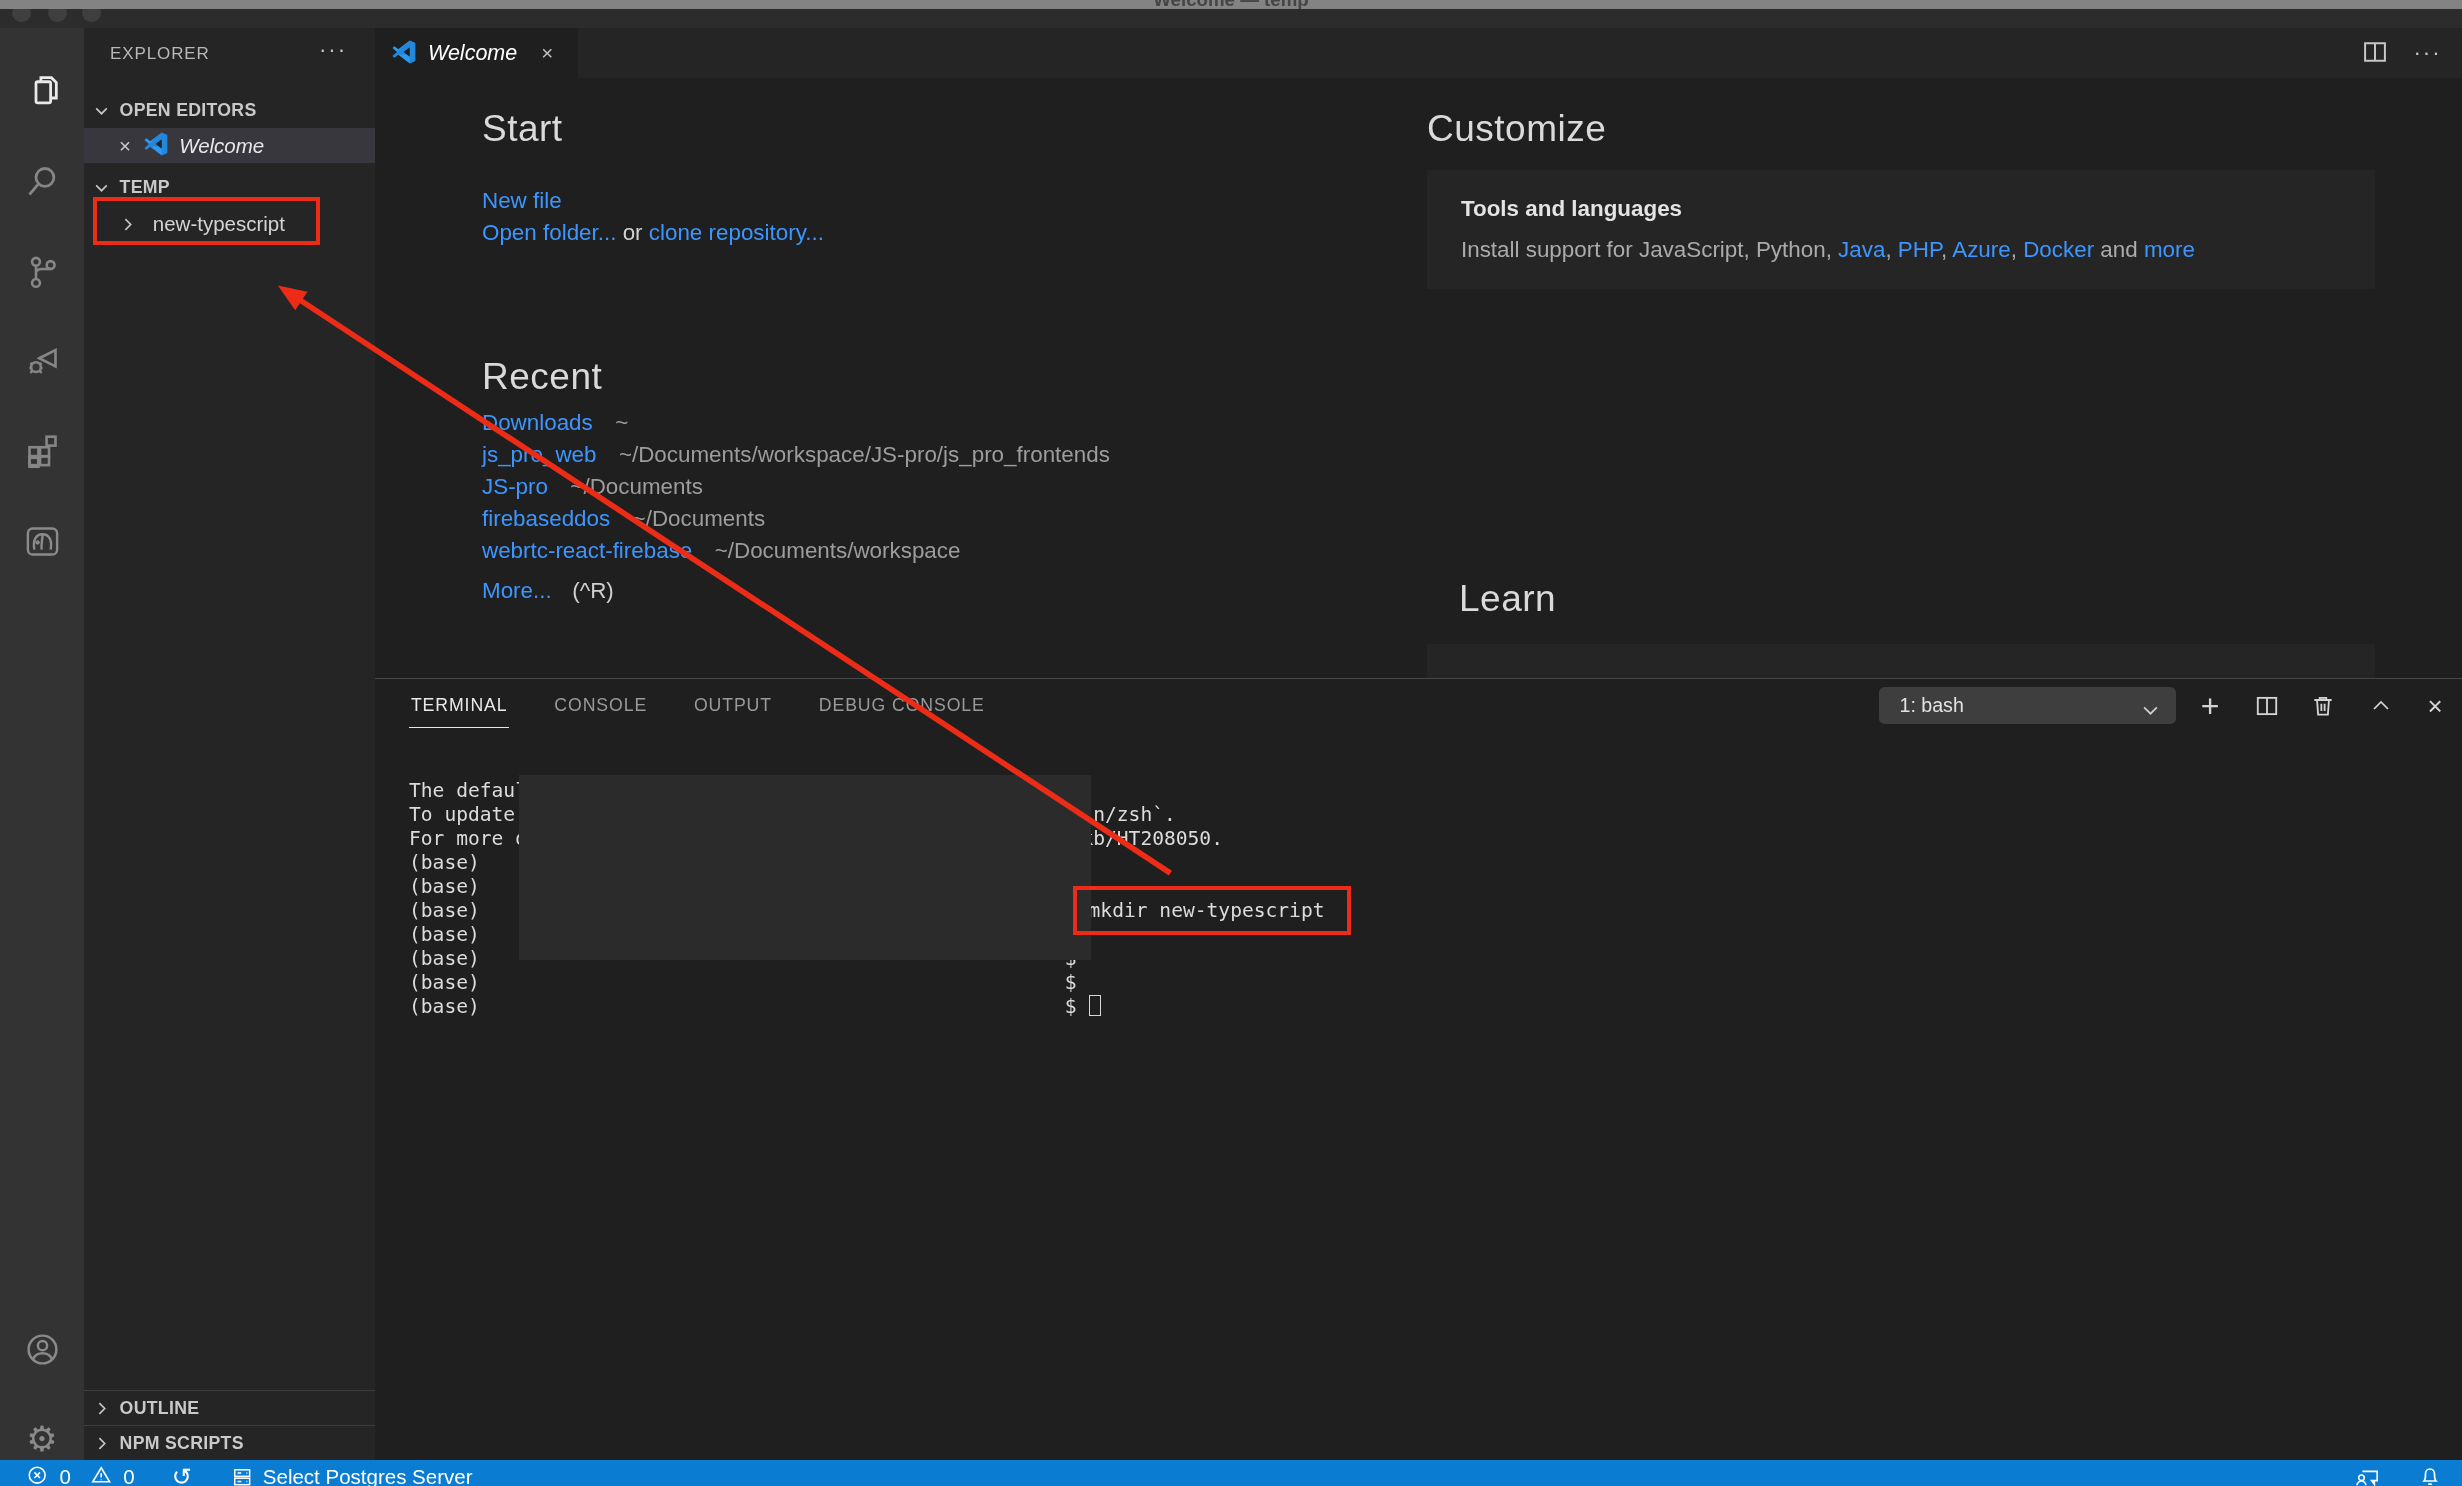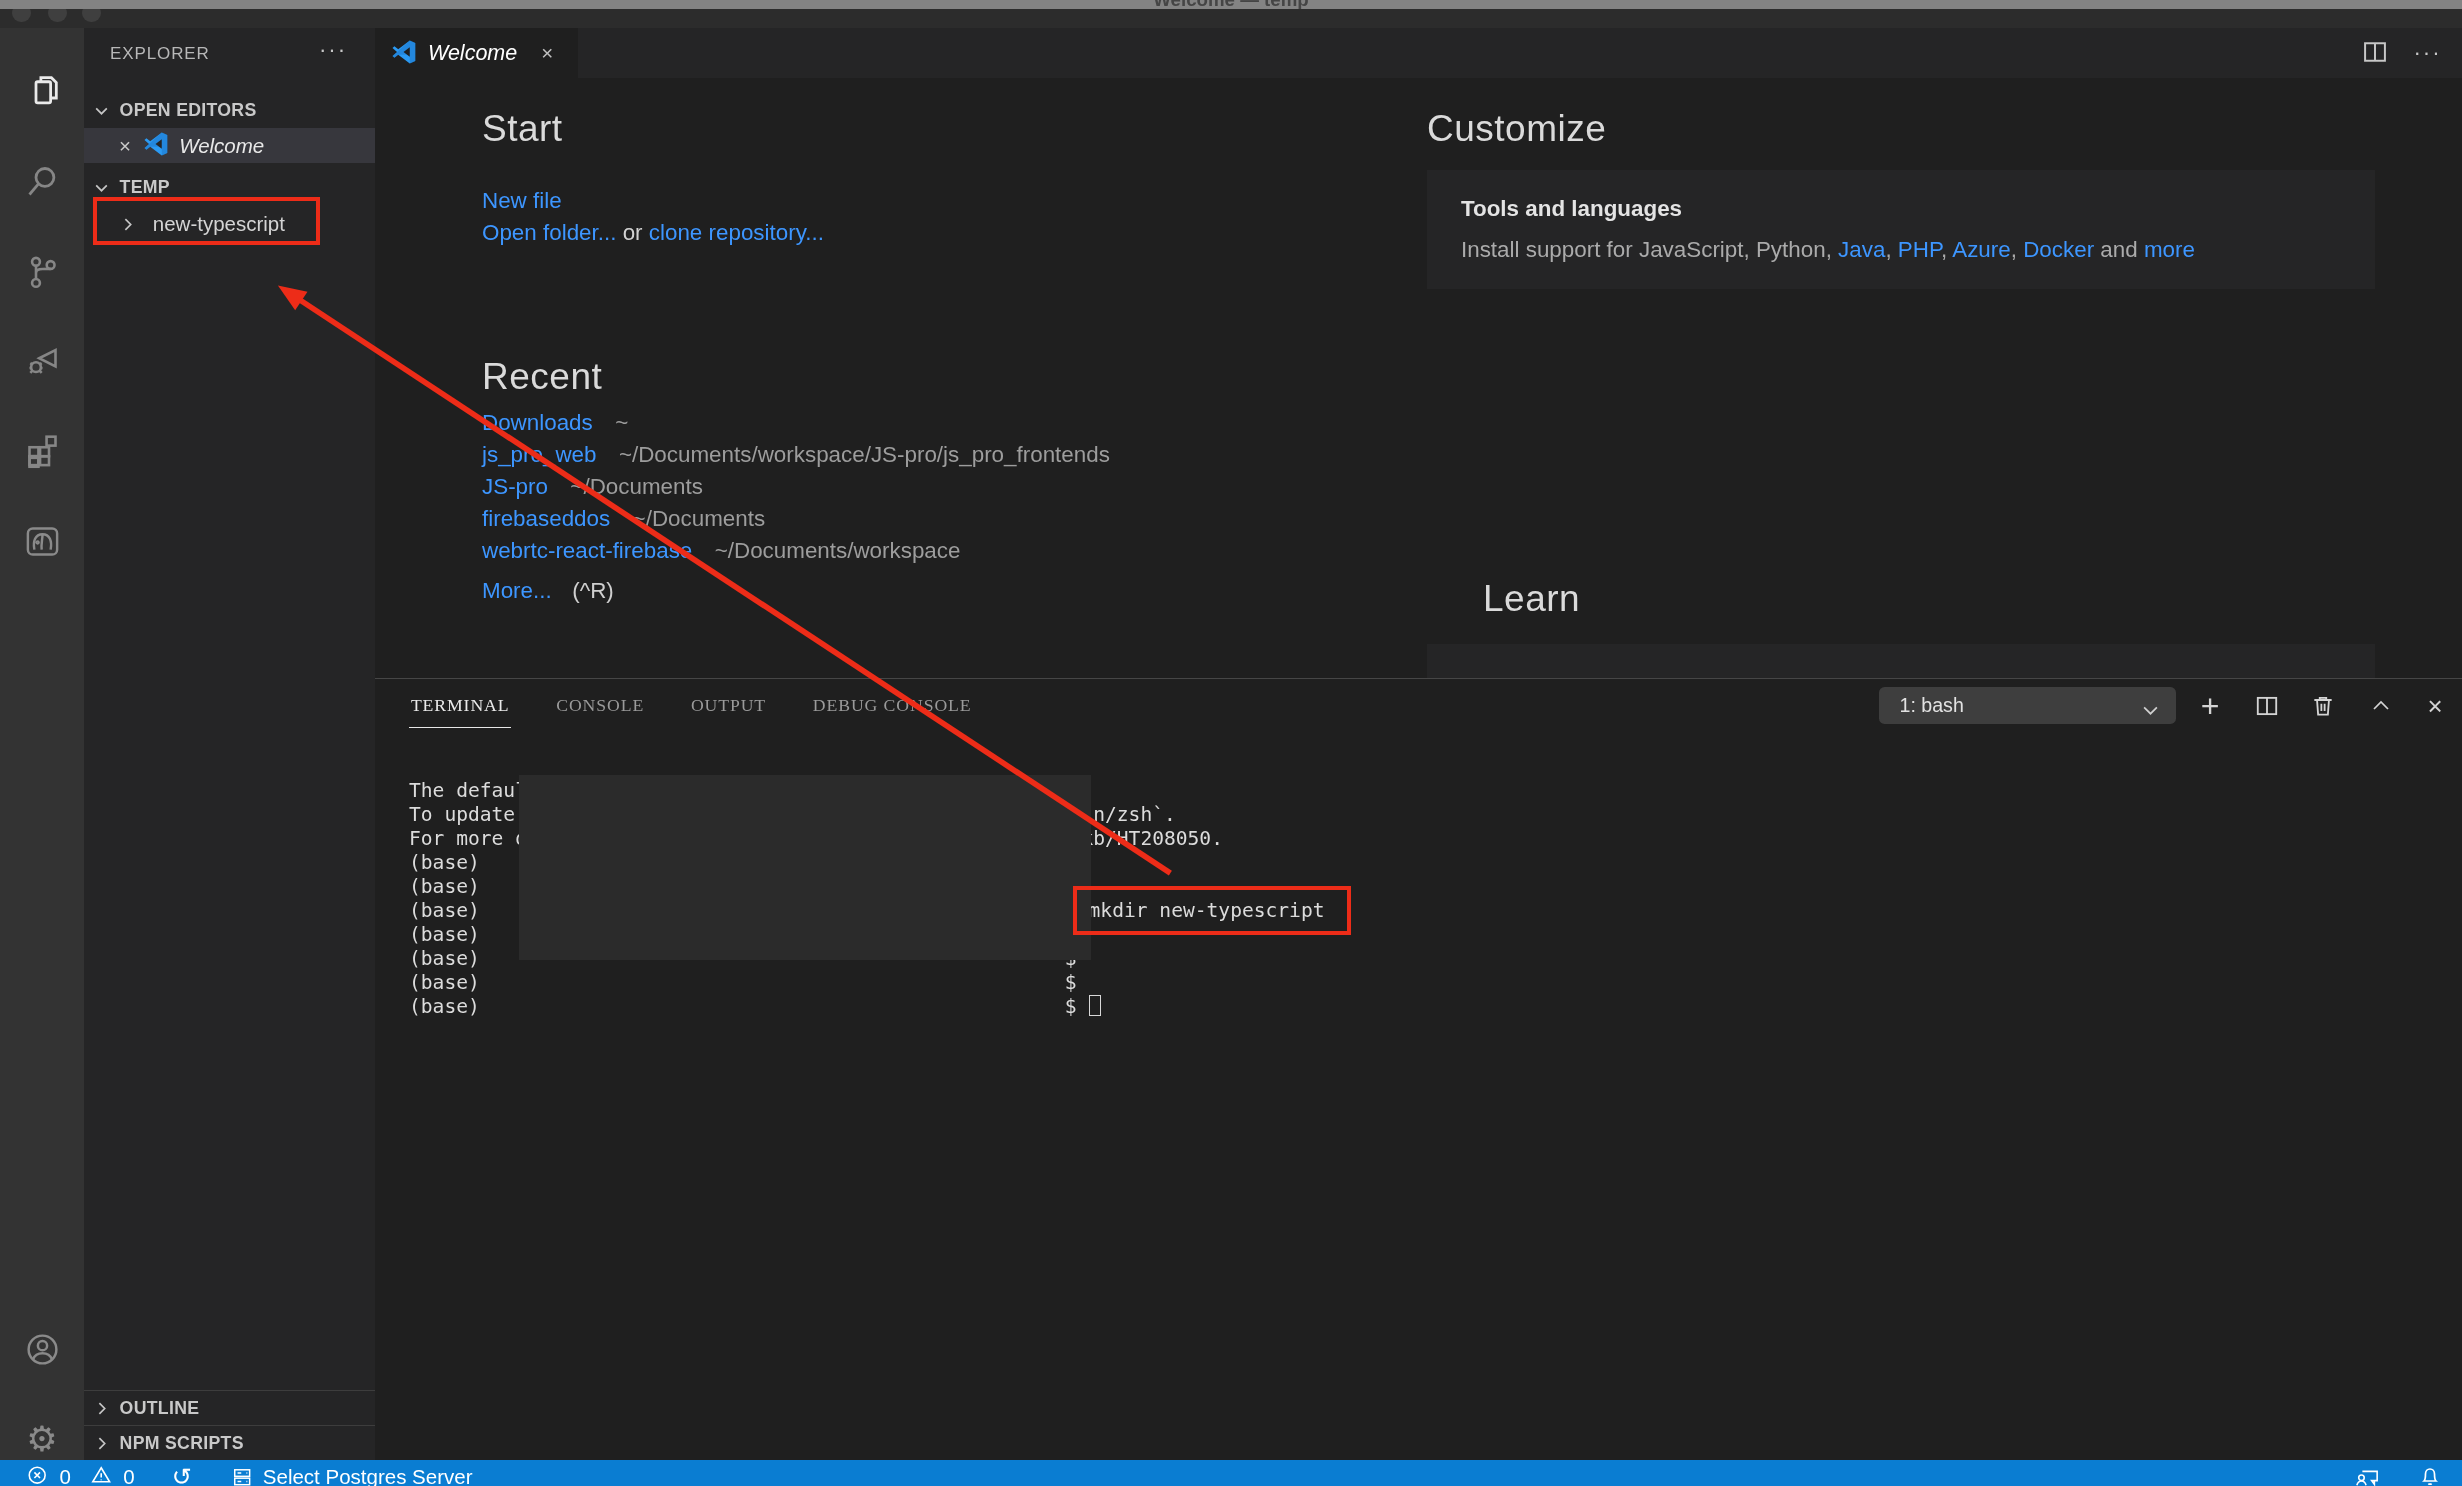--- a/index.html
+++ b/index.html
@@ -61,21 +61,21 @@
   .plain { color:#d2d2d2; }
 
   .card { position:absolute; left:1052px; width:948px; height:119px; background:#252526; padding:26px 34px; }
   .card .c-title { font-size:22.4px; font-weight:bold; color:#e4e4e4; }
   .card .c-desc { margin-top:15px; font-size:22.4px; color:#ababab; }
   .card4 { position:absolute; left:1052px; top:616px; width:948px; height:35px; background:#252526; overflow:hidden; padding:0 34px; }
 
   
   .panel { position:absolute; left:375px; top:678px; width:2087px; height:782px; background:#1f1f1f; border-top:0.9px solid #464646; }
   .p-tabs { position:absolute; left:34px; top:0; height:52px; display:flex; gap:43px; align-items:center; }
-  .p-tab { font-size:17.7px; letter-spacing:0.9px; color:#9a9a9a; padding:13px 1.9px 11.2px 1.9px;font-family:Liberation Serif, serif; }
+  .p-tab { font-size:17.7px; letter-spacing:0.9px; color:#9a9a9a; padding:13px 1.9px 11.2px 1.9px; }
   .p-tab.active { color:#eaeaea; border-bottom:1.9px solid #e7e7e7; }
   .shell-select { position:absolute; left:1504px; top:7.5px; width:297px; height:37px; background:#3e3e3e; border-radius:5.6px;
                   display:flex; align-items:center; font-size:19.6px; color:#e2e2e2; }
   .shell-select .val { margin-left:20.5px; }
   .shell-select .chev { position:absolute; right:17px; top:12px; }
   .p-ico { position:absolute; top:13px; width:28px; height:28px; display:flex; align-items:center; justify-content:center; color:#d4d4d4; }
   .p-plus { left:1821px; font-size:32px; font-weight:300; }
   .p-split{ left:1878px; } .p-trash{ left:1934px; } .p-up{ left:1992px; } .p-close{ left:2046px; font-size:26px; }
 
   .term { position:absolute; left:34px; top:100px; font-family:"DejaVu Sans Mono", monospace; font-size:19.6px; color:#dcdcdc; }
@@ -292,21 +292,21 @@
 
     <div class="card" style="top:142px;">
       <div class="c-title">Tools and languages</div>
       <div class="c-desc">
         <span>Install support for JavaScript, Python, </span><span class="link">Java</span><span>, </span><span class="link">PHP</span><span>, </span><span class="link">Azure</span><span>, </span><span class="link">Docker</span><span> and </span><span class="link">more</span>
       </div>
     </div>
 
 
 
-    <div class="wc-heading" style="left:1108px; top:550px;">Learn</div>
+    <div class="wc-heading" style="left:1084px; top:550px;">Learn</div>
     <div class="card4">
       
     </div>
   </div>
 
   <div class="panel">
     <div class="p-tabs">
       <span class="p-tab active">TERMINAL</span>
       <span class="p-tab">CONSOLE</span>
       <span class="p-tab">OUTPUT</span>

